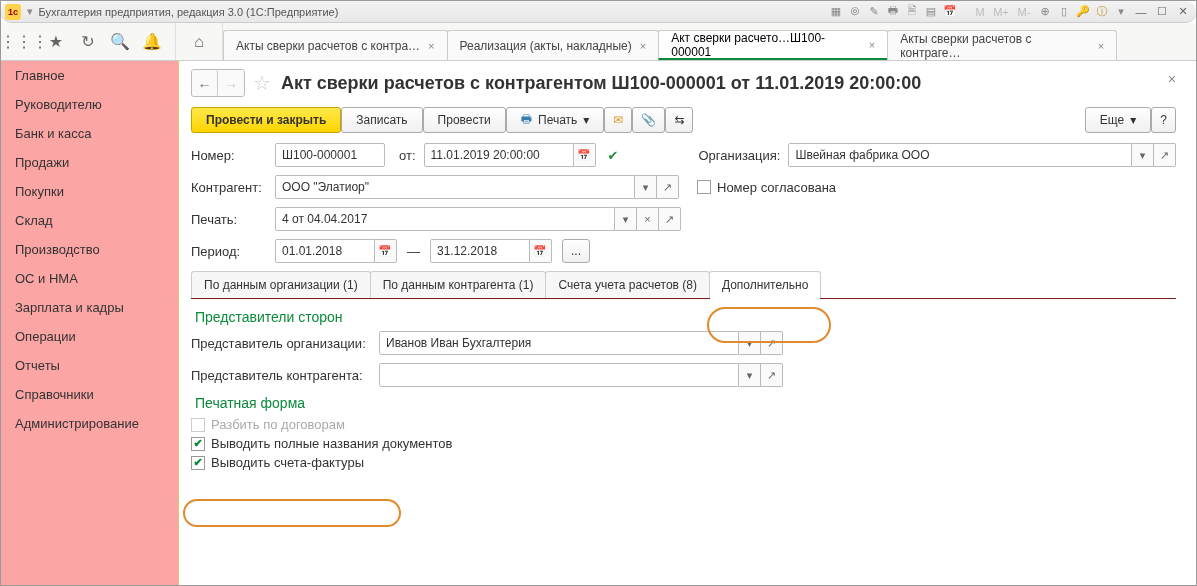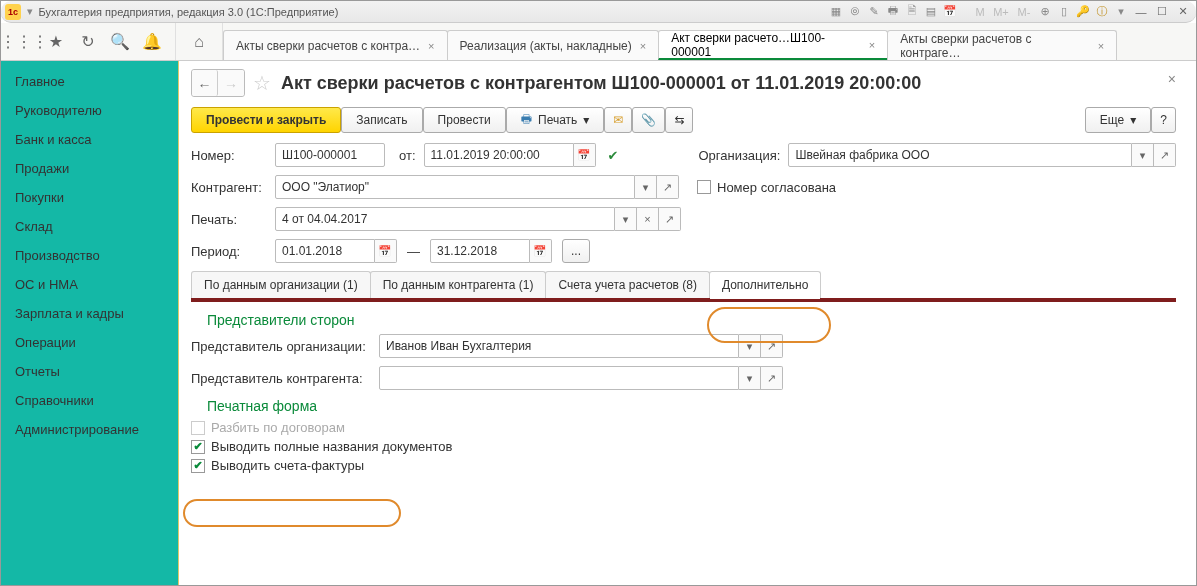--- a/index.html
+++ b/index.html
@@ -17,21 +17,21 @@
   .app-toolbar { height: 38px; background: #f7f7f5; border-bottom: 1px solid #ccc; display:flex; align-items:stretch; }
   .app-icons { display:flex; align-items:center; gap:6px; padding:0 10px; border-right:1px solid #e0e0e0; }
   .app-icon { width:26px; height:26px; display:flex;align-items:center;justify-content:center;color:#666;font-size:16px;border-radius:3px; }
   .app-tabs { display:flex; align-items:flex-end; flex:1; padding-top:6px; }
   .app-tab { height:30px; border:1px solid #ccc; border-bottom:none; background:#fafafa; display:flex; align-items:center; padding:0 12px; font-size:12px; color:#444; margin-right:-1px; border-radius:3px 3px 0 0; max-width:230px; }
   .app-tab.active { background:#fff; border-bottom:2px solid #0a8a3a; color:#000; }
   .app-tab .x { margin-left:8px; color:#888; font-size:11px; }
   
   
   .main { display:flex; height: calc(100% - 60px); }
-  .sidebar { width:178px; background:#14b8a6; border-right:1px solid #e0c76a; padding-top:6px; }
+  .sidebar { width:178px; background:#fca5a5; border-right:1px solid #e0c76a; }
   .sidebar .item { padding:7px 14px; font-size:13px; color:#333; cursor:pointer; }
   
   .content { flex:1; padding:8px 20px 8px 12px; position:relative; background:#fff; overflow:auto; }
   
   
   .doc-header { display:flex; align-items:center; margin-bottom:10px; }
   .nav-btn { width:26px; height:26px; border:1px solid #bbb; background:#fafafa; display:flex;align-items:center;justify-content:center;color:#666;font-size:14px; border-radius:2px; }
   .nav-btns { display:flex; border:1px solid #bbb; border-radius:3px; overflow:hidden; margin-right:8px; }
   .nav-btns .nav-btn { border:none; border-right:1px solid #ccc; }
   .nav-btns .nav-btn:last-child { border-right:none; }
@@ -50,26 +50,26 @@
   .form-row { display:flex; align-items:center; margin-bottom:8px; font-size:13px; }
   .form-row label { min-width:84px; color:#333; }
   .input { height:24px; border:1px solid #bbb; background:#fff; padding:0 6px; font-size:12px; display:flex; align-items:center; border-radius:2px; }
   .input-group { display:flex; }
   .input-group .input { border-radius:2px 0 0 2px; }
   .input-group .mini { width:22px; height:24px; border:1px solid #bbb; border-left:none; background:#fafafa; display:flex;align-items:center;justify-content:center;font-size:11px;color:#666; }
   .input-group .mini:last-child { border-radius:0 2px 2px 0; }
   .checkbox { width:14px;height:14px;border:1px solid #999;background:#fff;display:inline-flex;align-items:center;justify-content:center;margin-right:6px;font-size:11px;color:#0a8a3a;font-weight:bold; }
   
   
-  .inner-tabs { display:flex; border-bottom:4px solid #7f1d1d; margin-top:6px; margin-bottom:10px; }
+  .inner-tabs { display:flex; border-bottom:1px solid #7f1d1d; margin-top:6px; margin-bottom:10px; }
   .inner-tab { border:1px solid #ccc; border-bottom:none; padding:6px 12px; background:#f7f7f7; margin-right:-1px; border-radius:3px 3px 0 0; font-size:12px; }
   .inner-tab.active { background:#fff; position:relative; }
   .inner-tab.active::after { content:''; position:absolute; left:0; right:0; bottom:-1px; height:2px; background:#fff; }
   
-  .section-title { color:#0a8a3a; font-size:14px; margin:6px 16px; }
+  .section-title { color:#0a8a3a; font-size:14px; margin:6px 4px; }
   
   
   .hl { position:absolute; border:2px solid #e08a2c; border-radius:18px; pointer-events:none; }
 </style>
 </head>
 <body>
 
 <div class="title-bar">
   <div class="logo">1c</div>
   <span style="color:#888;margin-right:6px;">▾</span>

